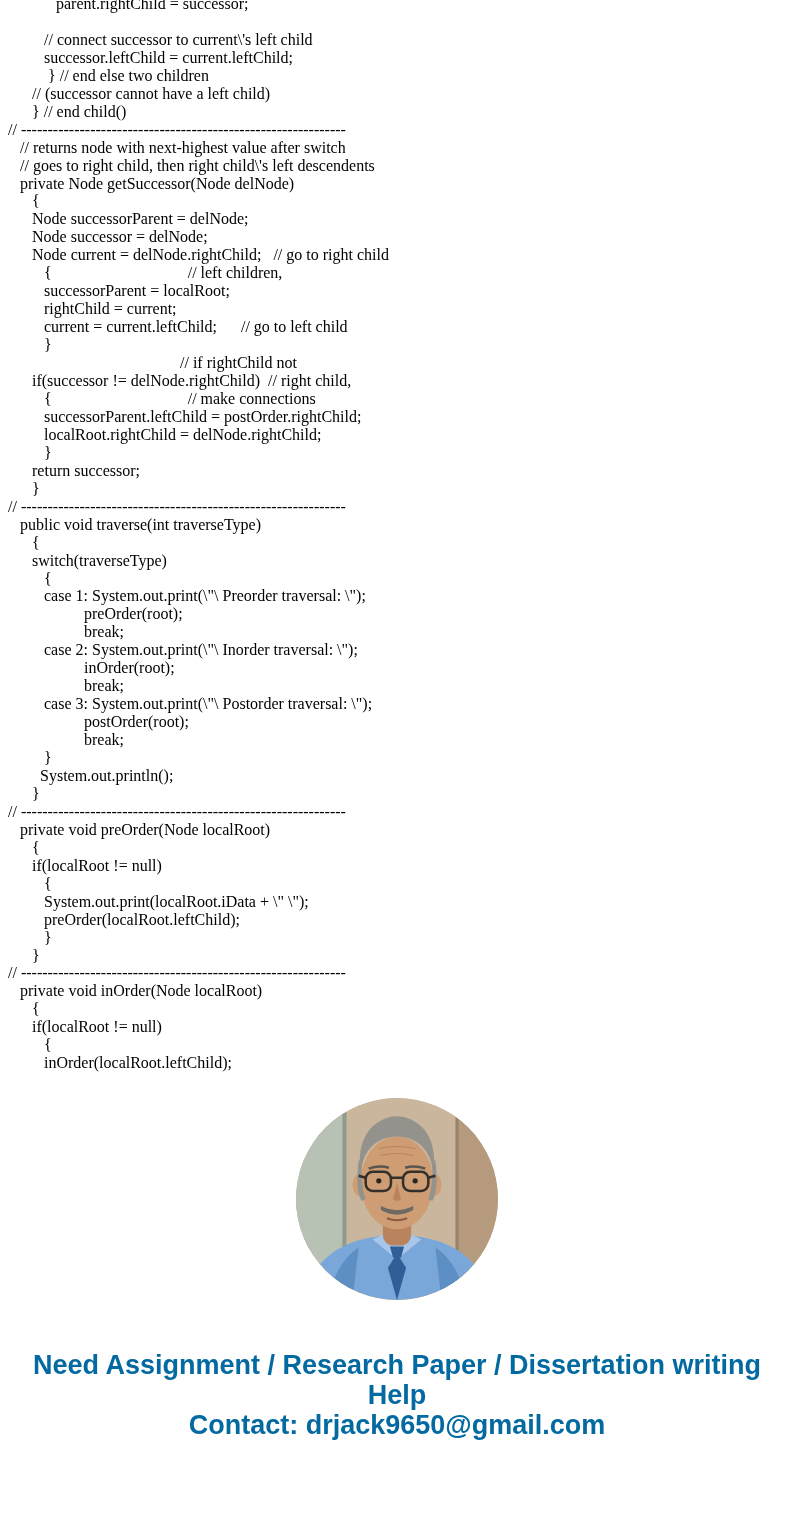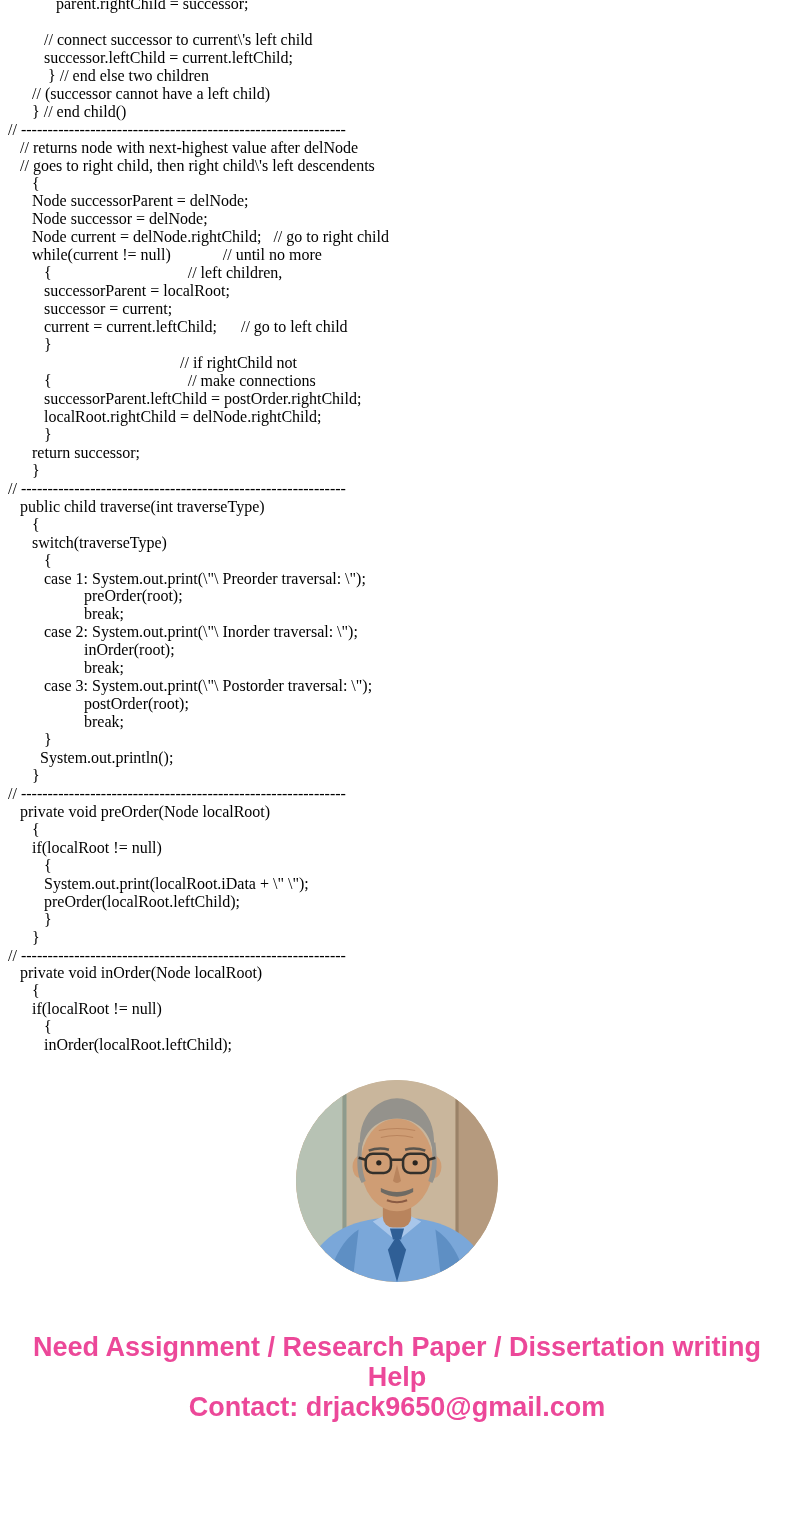--- a/index.html
+++ b/index.html
@@ -35,59 +35,60 @@
   }
   .avatar-wrap svg { display: block; }
   .footer {
     margin: 50px auto 0 auto;
     max-width: 762px;
     text-align: center;
     font-family: "Liberation Sans", sans-serif;
     font-weight: bold;
     font-size: 27px;
     line-height: 30px;
-    color: #ec4899;
+    color: #0369a1;
     padding-bottom: 26px;
   }
 </style>
 </head>
 <body>
 
 <div class="page">
 
   <div class="code-block">
       <div class="code-line">            parent.rightChild = successor;</div>
       <div class="code-line">&nbsp;</div>
       <div class="code-line">         // connect successor to current\'s left child</div>
       <div class="code-line">         successor.leftChild = current.leftChild;</div>
       <div class="code-line">          } // end else two children</div>
       <div class="code-line">      // (successor cannot have a left child)</div>
       <div class="code-line">      } // end child()</div>
       <div class="code-line">// -------------------------------------------------------------</div>
-      <div class="code-line">   // returns node with next-highest value after delNode</div>
+      <div class="code-line">   // returns node with next-highest value after switch</div>
       <div class="code-line">   // goes to right child, then right child\'s left descendents</div>
+      <div class="code-line">   private Node getSuccessor(Node delNode)</div>
       <div class="code-line">      {</div>
       <div class="code-line">      Node successorParent = delNode;</div>
       <div class="code-line">      Node successor = delNode;</div>
       <div class="code-line">      Node current = delNode.rightChild;   // go to right child</div>
-      <div class="code-line">      while(current != null)             // until no more</div>
       <div class="code-line">         {                                  // left children,</div>
       <div class="code-line">         successorParent = localRoot;</div>
-      <div class="code-line">         successor = current;</div>
+      <div class="code-line">         rightChild = current;</div>
       <div class="code-line">         current = current.leftChild;      // go to left child</div>
       <div class="code-line">         }</div>
       <div class="code-line">                                           // if rightChild not</div>
+      <div class="code-line">      if(successor != delNode.rightChild)  // right child,</div>
       <div class="code-line">         {                                  // make connections</div>
       <div class="code-line">         successorParent.leftChild = postOrder.rightChild;</div>
       <div class="code-line">         localRoot.rightChild = delNode.rightChild;</div>
       <div class="code-line">         }</div>
       <div class="code-line">      return successor;</div>
       <div class="code-line">      }</div>
       <div class="code-line">// -------------------------------------------------------------</div>
-      <div class="code-line">   public child traverse(int traverseType)</div>
+      <div class="code-line">   public void traverse(int traverseType)</div>
       <div class="code-line">      {</div>
       <div class="code-line">      switch(traverseType)</div>
       <div class="code-line">         {</div>
       <div class="code-line">         case 1: System.out.print(\"\ Preorder traversal: \");</div>
       <div class="code-line">                   preOrder(root);</div>
       <div class="code-line">                   break;</div>
       <div class="code-line">         case 2: System.out.print(\"\ Inorder traversal: \");</div>
       <div class="code-line">                   inOrder(root);</div>
       <div class="code-line">                   break;</div>
       <div class="code-line">         case 3: System.out.print(\"\ Postorder traversal: \");</div>

